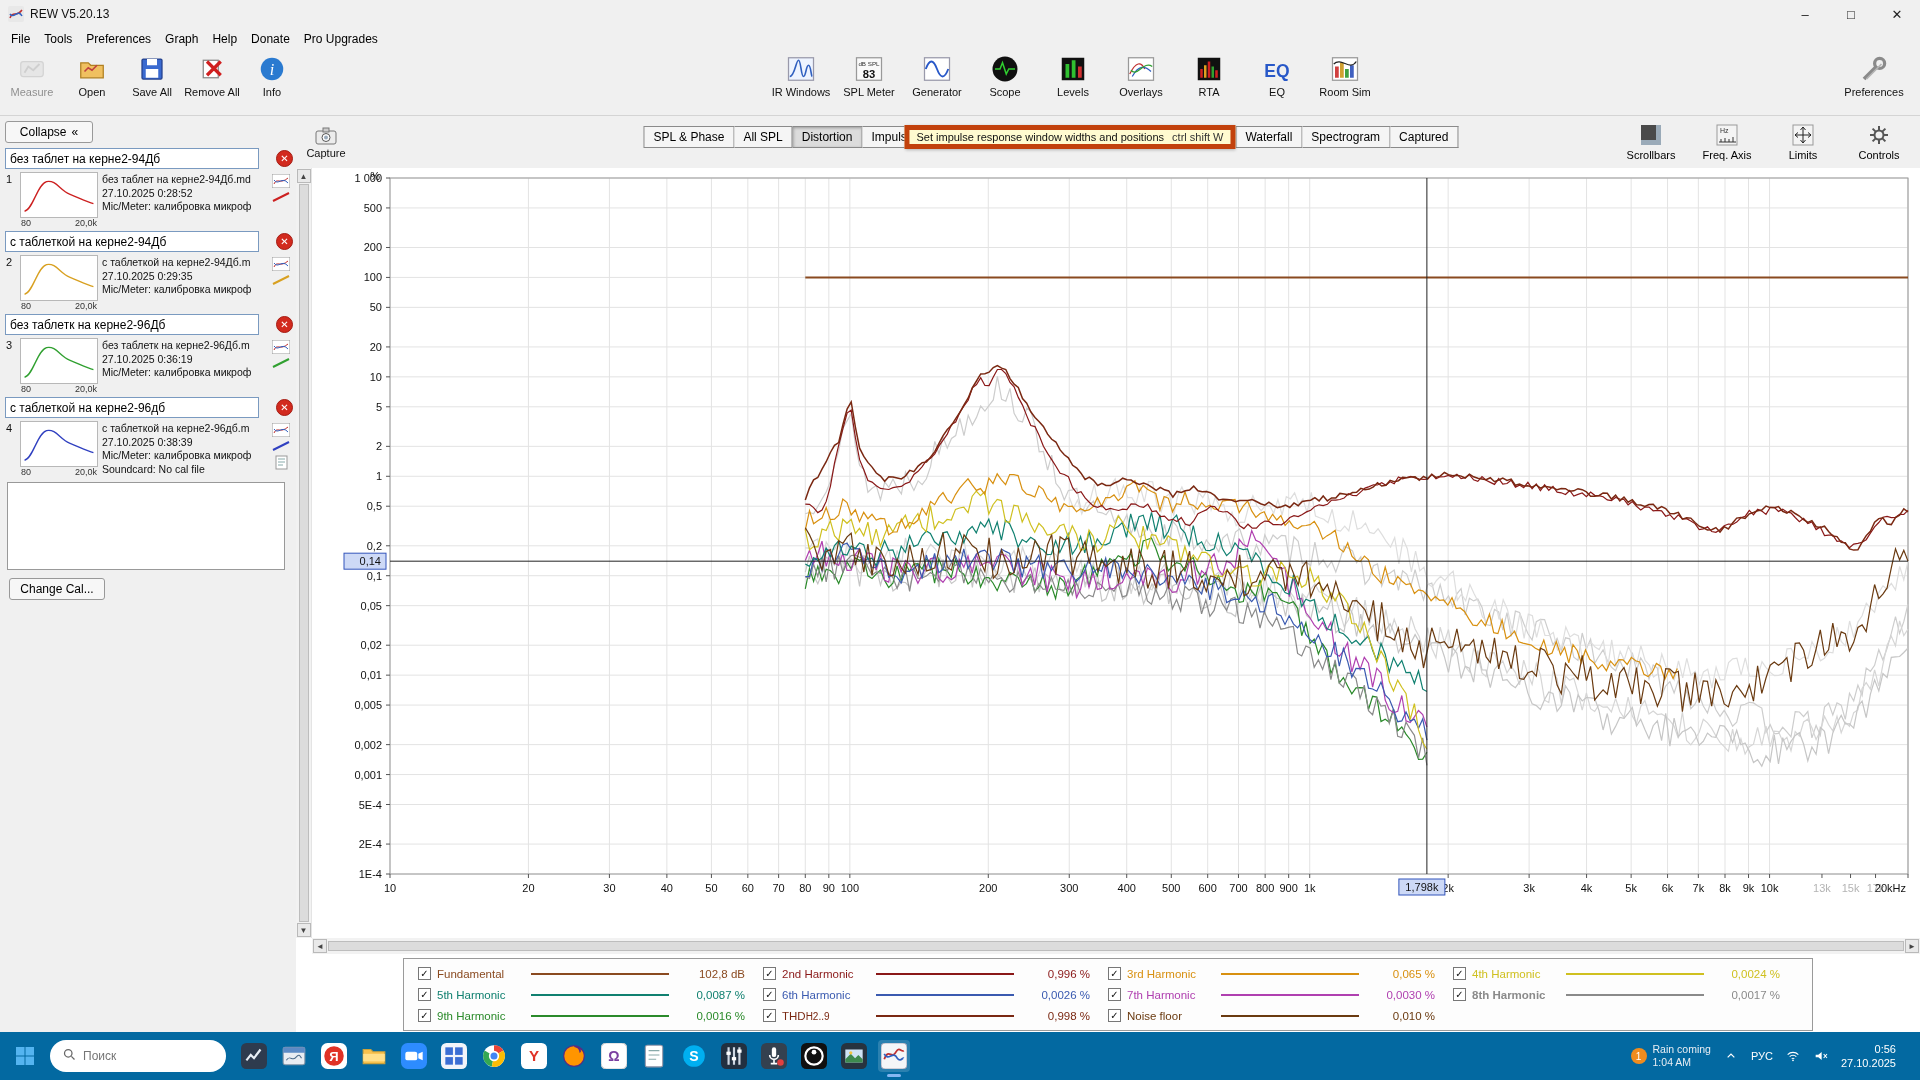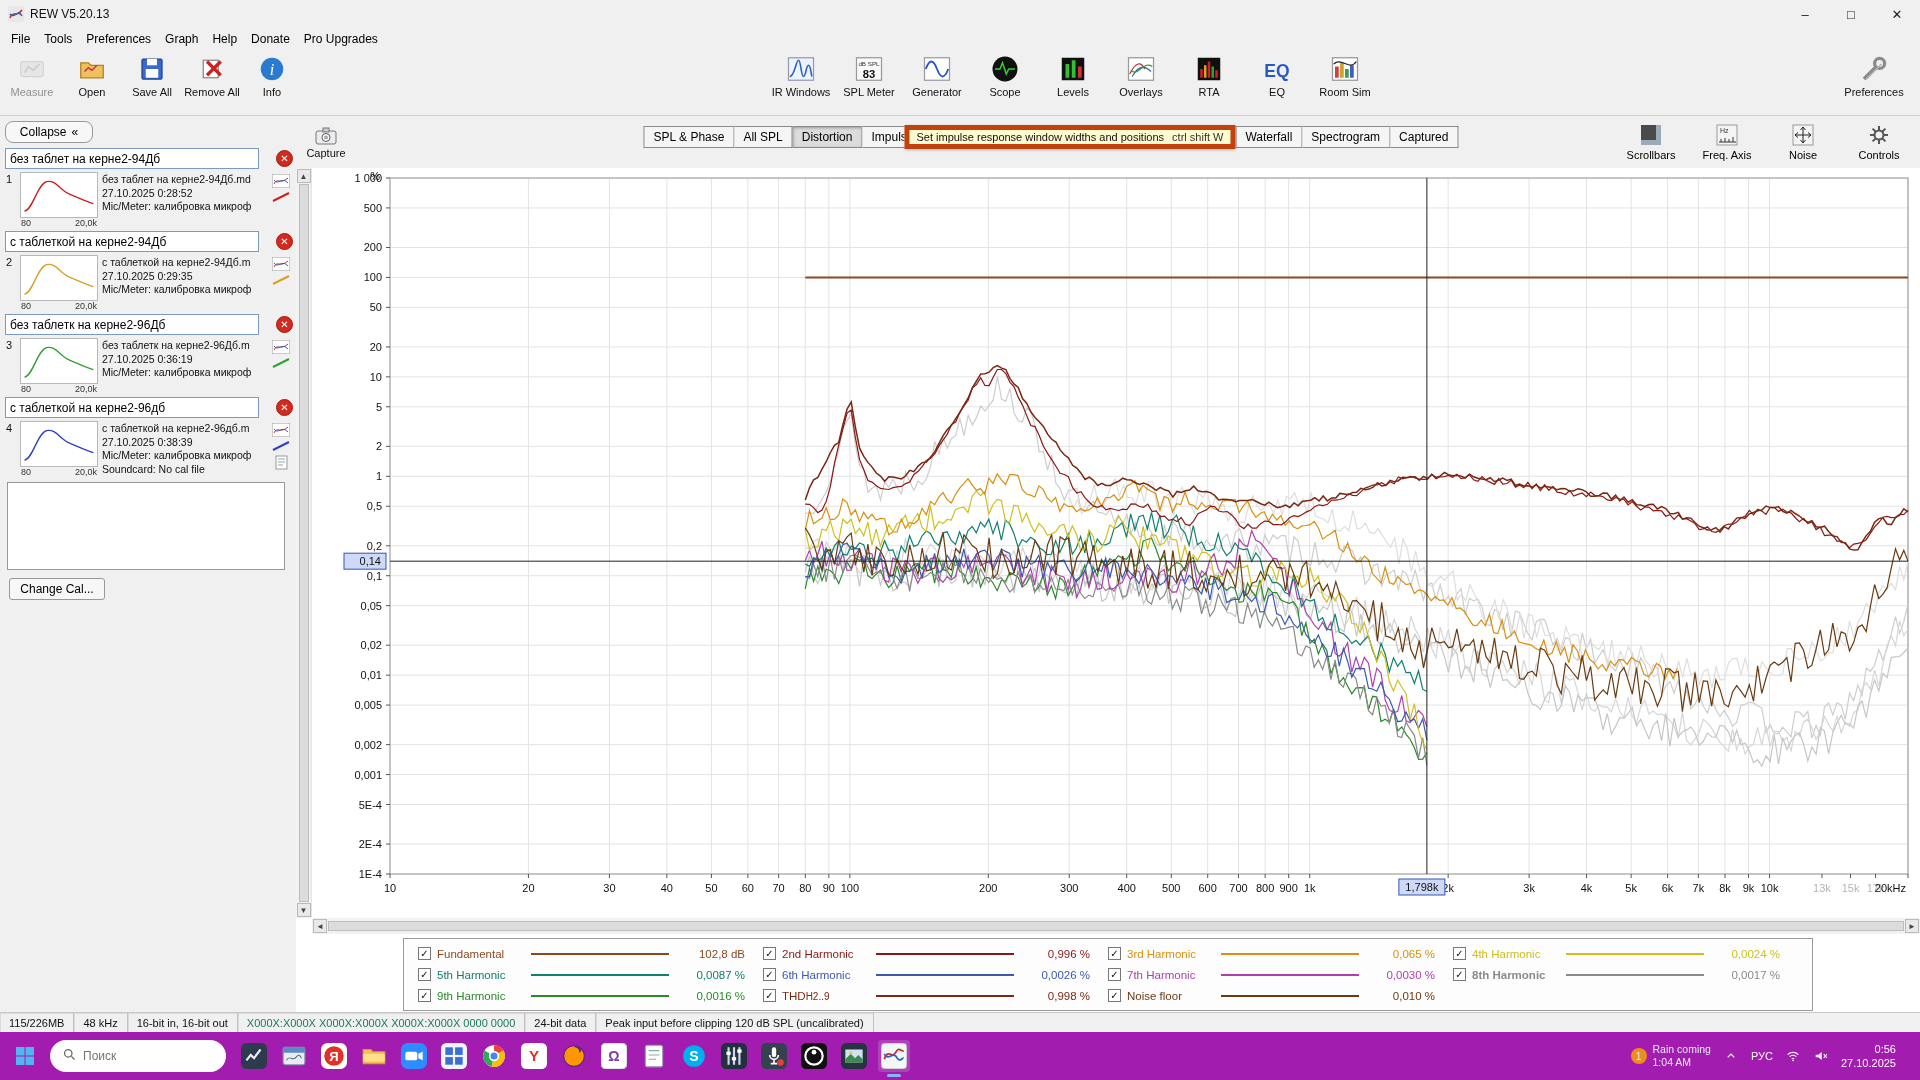--- a/index.html
+++ b/index.html
@@ -21,21 +21,21 @@
 .tb-group-center{flex:1;display:flex;justify-content:center;gap:8px}
 .tb-group-right{margin-right:16px}
 .tbtn{width:60px;display:flex;flex-direction:column;align-items:center;gap:2px;font-size:11px;color:#111;background:none;border:0;font-family:inherit}
 .tbtn .ico{width:30px;height:30px}
 .tbtn .ico svg{width:100%;height:100%}
 .tbtn.disabled{opacity:.45}
 
 
 .workspace{flex:1;display:flex;min-height:0;background:#f0f0f0}
 .sidebar{width:296px;flex:0 0 auto;padding:5px 3px 0 5px;display:flex;flex-direction:column;background:#f0f0f0}
-.collapse-btn{width:88px;height:22px;font-size:12px;background:#f7f7f7;border:1px solid #999;border-radius:8px;display:flex;align-items:center;justify-content:center;gap:5px;margin-bottom:5px;font-family:inherit}
+.collapse-btn{width:88px;height:22px;font-size:12px;background:#f7f7f7;border:1px solid #999;border-radius:3px;display:flex;align-items:center;justify-content:center;gap:5px;margin-bottom:5px;font-family:inherit}
 .meas{margin-bottom:3px}
 .meas-name-row{display:flex;align-items:center;gap:17px}
 .meas-name{flex:1;height:21px;border:1px solid #7a9ac0;background:#fff;font-size:12px;padding:0 4px;font-family:inherit}
 .del-btn{width:17px;height:17px;border-radius:50%;background:#d22a1e;color:#fff;font-size:10px;display:flex;align-items:center;justify-content:center;border:1px solid #a51b12}
 .meas-body{display:flex;padding:3px 0 0 1px;gap:4px}
 .meas-num{font-size:11px;width:10px;padding-top:1px}
 .thumb{width:78px}
 .thumb svg{width:78px;height:46px;background:#fff;border:1px solid #b8b8b8;display:block}
 .thumb-range{display:flex;justify-content:space-between;font-size:9px;color:#333;padding:0 1px}
 .meas-info{flex:1;font-size:10.5px;line-height:1.3;overflow:hidden;white-space:nowrap;padding-top:1px}
@@ -77,21 +77,21 @@
 .legend-cell{display:flex;align-items:center;gap:6px;padding-right:18px}
 .cb{width:13px;height:13px;border:1px solid #777;background:#fff;font-size:10px;line-height:11px;text-align:center;color:#111;flex:0 0 auto}
 .lg-label{min-width:88px;font-size:11.5px;white-space:nowrap}
 .lg-label .sub{font-size:10px}
 .lg-line{flex:1;border-top:2px solid;height:0}
 .lg-val{width:70px;text-align:right;font-size:11.5px;white-space:nowrap}
 
 
 .statusbar{height:20px;background:#f0f0f0;border-top:1px solid #c8c8c8;display:flex;font-size:11px;flex:0 0 auto}
 .sb-seg{display:flex;align-items:center;padding:0 9px;border-right:1px solid #c2c2c2;box-shadow:inset 1px 1px 0 #dadada;white-space:nowrap}
-.taskbar{height:48px;background:#a21caf;display:flex;align-items:center;padding:0 8px;gap:8px;flex:0 0 auto;color:#fff}
+.taskbar{height:48px;background:#0369a1;display:flex;align-items:center;padding:0 8px;gap:8px;flex:0 0 auto;color:#fff}
 .tb-start{width:34px;height:34px;display:flex;align-items:center;justify-content:center}
 .tb-start svg{width:24px;height:24px}
 .tb-search{width:176px;height:32px;border-radius:16px;background:#fff;display:flex;align-items:center;gap:6px;padding:0 12px;color:#555}
 .tb-search svg{width:15px;height:15px;flex:0 0 auto}
 .tb-search input{border:0;outline:0;width:110px;font-size:12px;background:transparent;font-family:inherit}
 .tb-apps{display:flex;gap:8px;margin-left:4px}
 .tb-app{width:32px;height:32px;display:flex;align-items:center;justify-content:center;position:relative;border-radius:4px}
 .tb-app svg{width:26px;height:26px}
 .tb-app.active{background:rgba(255,255,255,.16)}
 .tb-app.active::after{content:"";position:absolute;bottom:-5px;left:9px;right:9px;height:3px;background:#86b7f2;border-radius:2px}
@@ -467,21 +467,21 @@
                   <path d="M4 19 h17 M6 19 v-3 M10 19 v-4 M14 19 v-3 M18 19 v-5" stroke="#333" fill="none"></path>
                   <text x="5" y="10" font-size="7" fill="#333">Hz</text>
                 </svg></span>
               <span>Freq. Axis</span>
             </button>
             <button class="gbtn">
               <span class="ico"><svg viewBox="0 0 24 24">
                   <rect x="2" y="2" width="20" height="20" fill="#f4f4f4" stroke="#999"></rect>
                   <path d="M12 4 v16 M4 12 h16 M12 4 l-2.5 3 M12 4 l2.5 3 M12 20 l-2.5 -3 M12 20 l2.5 -3 M4 12 l3 -2.5 M4 12 l3 2.5 M20 12 l-3 -2.5 M20 12 l-3 2.5" stroke="#222" fill="none"></path>
                 </svg></span>
-              <span>Noise</span>
+              <span>Limits</span>
             </button>
             <button class="gbtn">
               <span class="ico"><svg viewBox="0 0 24 24">
                   <circle cx="12" cy="12" r="4.5" fill="none" stroke="#555" stroke-width="2"></circle>
                   <g stroke="#555" stroke-width="2">
                     <path d="M12 3v4M12 17v4M3 12h4M17 12h4M5.6 5.6l2.8 2.8M15.6 15.6l2.8 2.8M18.4 5.6l-2.8 2.8M8.4 15.6l-2.8 2.8"></path>
                   </g>
                 </svg></span>
               <span>Controls</span>
             </button>
@@ -758,28 +758,20 @@
                 <span class="lg-label" style="color: rgb(106, 58, 16);">Noise floor</span>
                 <span class="lg-line" style="border-top-color: rgb(106, 58, 16);"></span>
                 <span class="lg-val" style="color: rgb(106, 58, 16);">0,010 %</span>
               </div>
             </div>
           </div>
       </div>
     </div>
   </div>
 
-  <div class="statusbar" id="statusbar">
-      <div class="sb-seg">115/226MB</div>
-      <div class="sb-seg">48 kHz</div>
-      <div class="sb-seg">16-bit in, 16-bit out</div>
-      <div class="sb-seg" style="color: rgb(26, 122, 90);">X000X:X000X X000X:X000X X000X:X000X 0000 0000</div>
-      <div class="sb-seg">24-bit data</div>
-      <div class="sb-seg">Peak input before clipping 120 dB SPL (uncalibrated)</div>
-    </div>
 
   <div class="taskbar">
     <div class="tb-start">
         <svg viewBox="0 0 24 24">
           <g fill="#54b4f0">
             <rect x="3" y="3" width="8.5" height="8.5"></rect>
             <rect x="12.5" y="3" width="8.5" height="8.5"></rect>
             <rect x="3" y="12.5" width="8.5" height="8.5"></rect>
             <rect x="12.5" y="12.5" width="8.5" height="8.5"></rect>
           </g>

